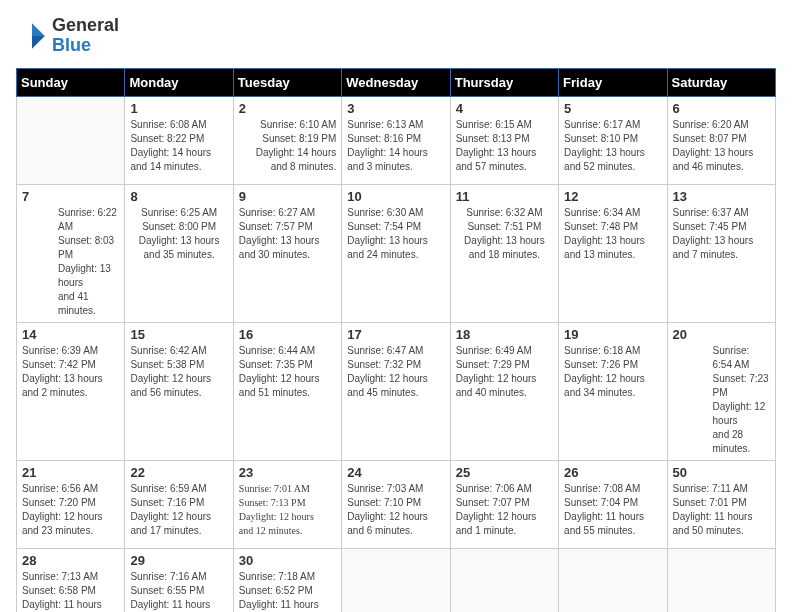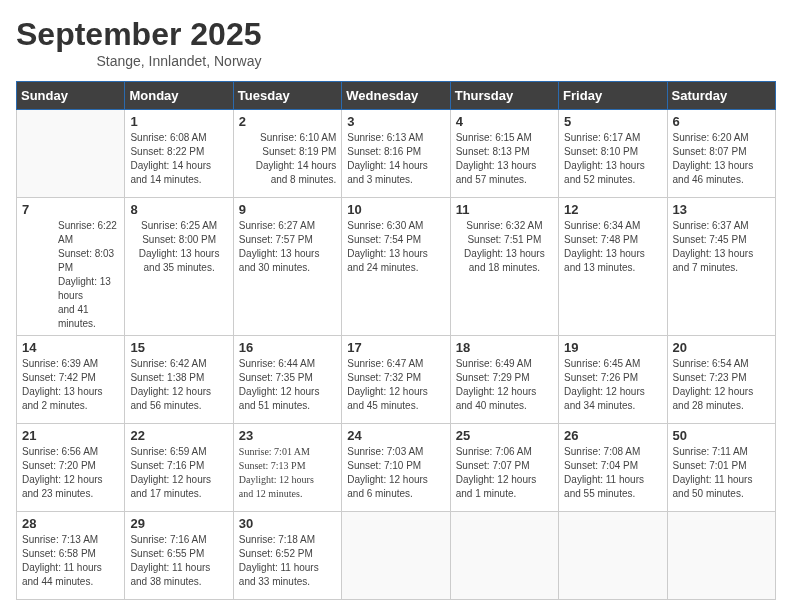--- a/index.html
+++ b/index.html
@@ -52,21 +52,21 @@
     .location-title {
       font-size: 14px;
       color: #555;
     }
     table {
       width: 100%;
       border-collapse: collapse;
       font-size: 11px;
     }
     thead tr th {
-      background-color: #404040;
+      background-color: #000000;
       color: #fff;
       padding: 6px 4px;
       text-align: left;
       font-size: 13px;
       font-weight: bold;
       border: 1px solid #2a6aaf;
     }
     tbody tr td {
       border: 1px solid #ccc;
       padding: 4px 5px;
@@ -87,23 +87,29 @@
     .day-info {
       font-size: 10px;
       color: #444;
       line-height: 1.4;
     }
   </style>
 </head>
 <body>
 
 <div class="header">
-  <div class="title-block">
-    <div class="month-title">September 2025</div>
-    <div class="location-title">Stange, Innlandet, Norway</div>
+  <div class="logo">
+    <svg class="logo-icon" viewBox="0 0 40 40">
+      <polygon points="20,4 36,20 20,20" fill="#2a7abf"></polygon>
+      <polygon points="20,20 36,20 20,36" fill="#1a5a9f"></polygon>
+    </svg>
+    <div class="logo-text">
+      <span class="logo-general">General</span>
+      <span class="logo-blue">Blue</span>
+    </div>
   </div>
 </div>
 
 <table>
   <thead>
     <tr>
     <th>Sunday</th>
         <th>Monday</th>
         <th>Tuesday</th>
         <th>Wednesday</th>
@@ -213,21 +219,21 @@
         <td>
           <span class="day-num">14</span>
           <div class="day-info" style="white-space: pre-line;">Sunrise: 6:39 AM
 Sunset: 7:42 PM
 Daylight: 13 hours
 and 2 minutes.</div>
         </td>
         <td>
           <span class="day-num">15</span>
           <div class="day-info" style="white-space: pre-line;">Sunrise: 6:42 AM
-Sunset: 1:38 PM
+Sunset: 5:38 PM
 Daylight: 12 hours
 and 56 minutes.</div>
         </td>
         <td>
           <span class="day-num">16</span>
           <div class="day-info" style="white-space: pre-line;">Sunrise: 6:44 AM
 Sunset: 7:35 PM
 Daylight: 12 hours
 and 51 minutes.</div>
         </td>
@@ -240,28 +246,28 @@
         </td>
         <td>
           <span class="day-num">18</span>
           <div class="day-info" style="white-space: pre-line;">Sunrise: 6:49 AM
 Sunset: 7:29 PM
 Daylight: 12 hours
 and 40 minutes.</div>
         </td>
         <td>
           <span class="day-num">19</span>
-          <div class="day-info" style="white-space: pre-line;">Sunrise: 6:45 AM
+          <div class="day-info" style="white-space: pre-line;">Sunrise: 6:18 AM
 Sunset: 7:26 PM
 Daylight: 12 hours
 and 34 minutes.</div>
         </td>
         <td>
           <span class="day-num">20</span>
-          <div class="day-info" style="white-space: pre-line;">Sunrise: 6:54 AM
+          <div class="day-info" style="white-space: pre-line; margin-left: 40px;">Sunrise: 6:54 AM
 Sunset: 7:23 PM
 Daylight: 12 hours
 and 28 minutes.</div>
         </td>
       </tr>
       <tr>
         <td>
           <span class="day-num">21</span>
           <div class="day-info" style="white-space: pre-line;">Sunrise: 6:56 AM
 Sunset: 7:20 PM

